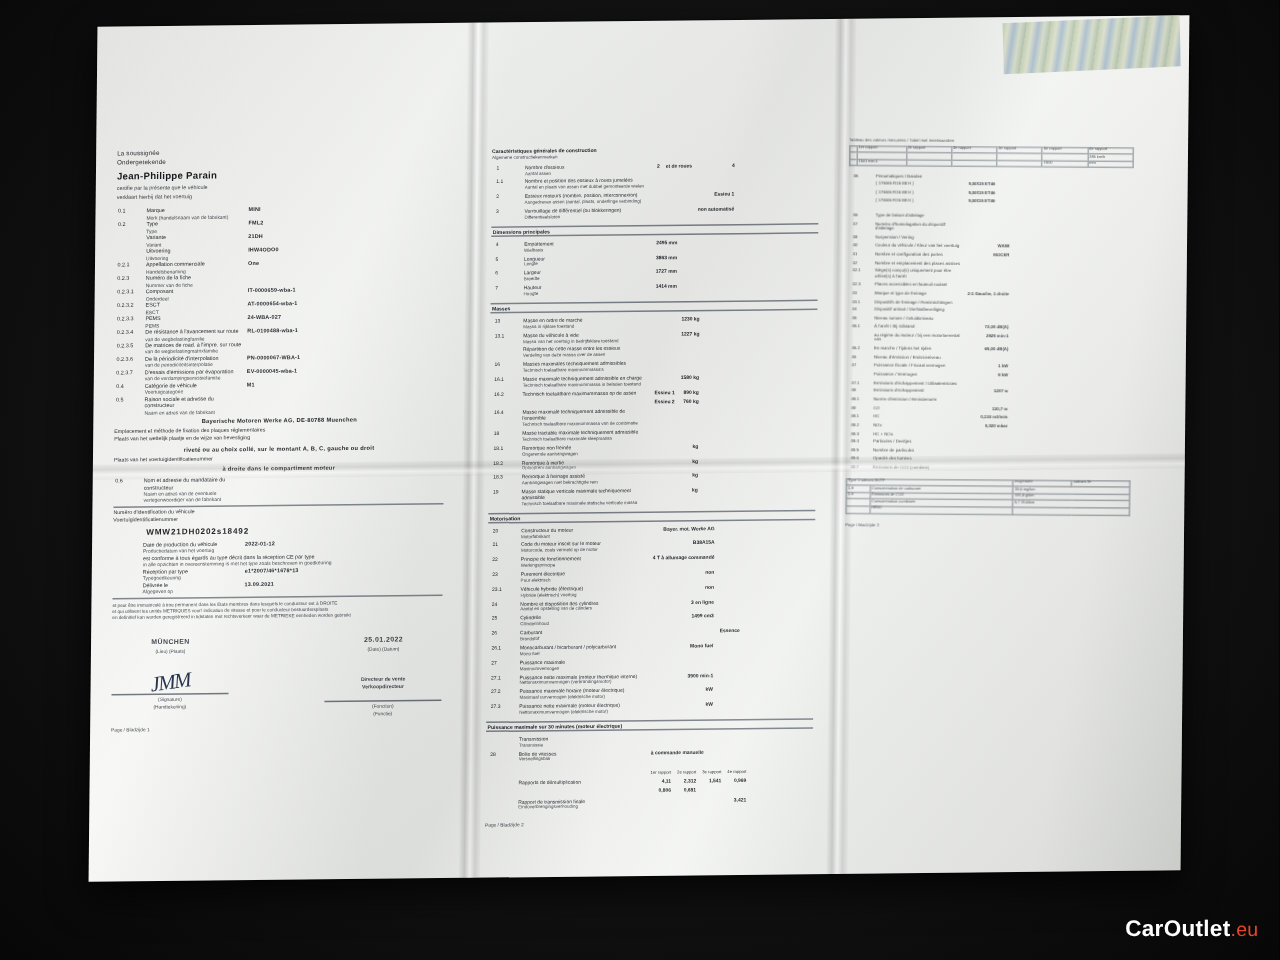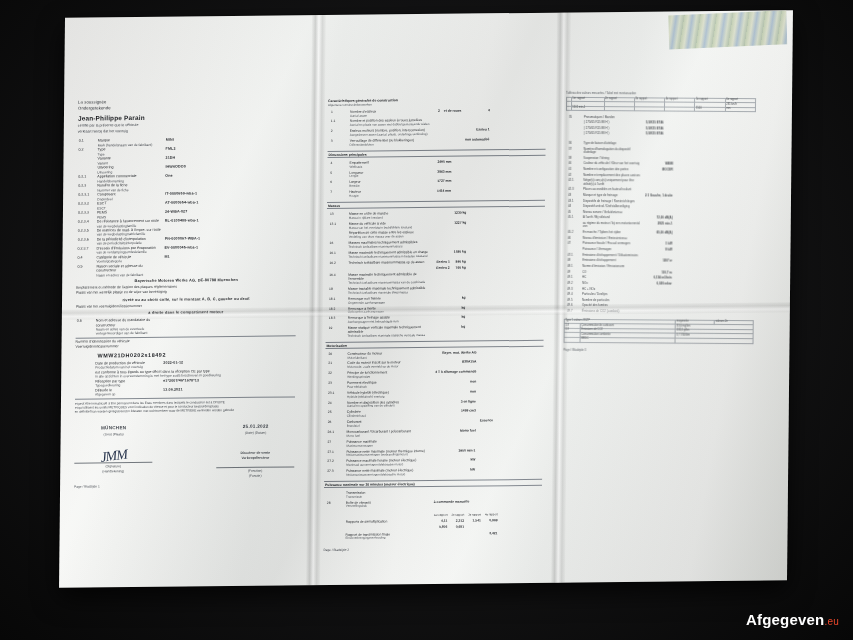--- a/index.html
+++ b/index.html
@@ -262,21 +262,21 @@
     position: absolute;
     right: 14px;
     bottom: 12px;
     font-size: 15px;
     font-weight: bold;
     letter-spacing: .2px;
     color: #ffffff;
     font-family: "Liberation Sans", sans-serif;
   }
   #logo .accent { color: #e8472b; }
-  #logo .tld { font-weight: normal; font-size: 10px; }
+  #logo .tld { font-weight: normal; font-size: 13px; }
   .note {
     font-size: 3.1px;
     color: #3d4249;
     line-height: 1.35;
   }
 </style>
 </head>
 <body>
 
 <div id="stage">
@@ -981,15 +981,15 @@
     </div>
 
     <div class="fold f1"></div>
     <div class="fold f2"></div>
     <div class="hfold h1"></div>
     <div id="holo"></div>
     <div id="shade"></div>
   </div>
 
   <div id="logo">
-    <span>Afgegeven</span><span class="accent tld">.eu</span>
+    <span>CarOutlet</span><span class="accent tld">.eu</span>
   </div>
 </div>
 
 </body></html>

